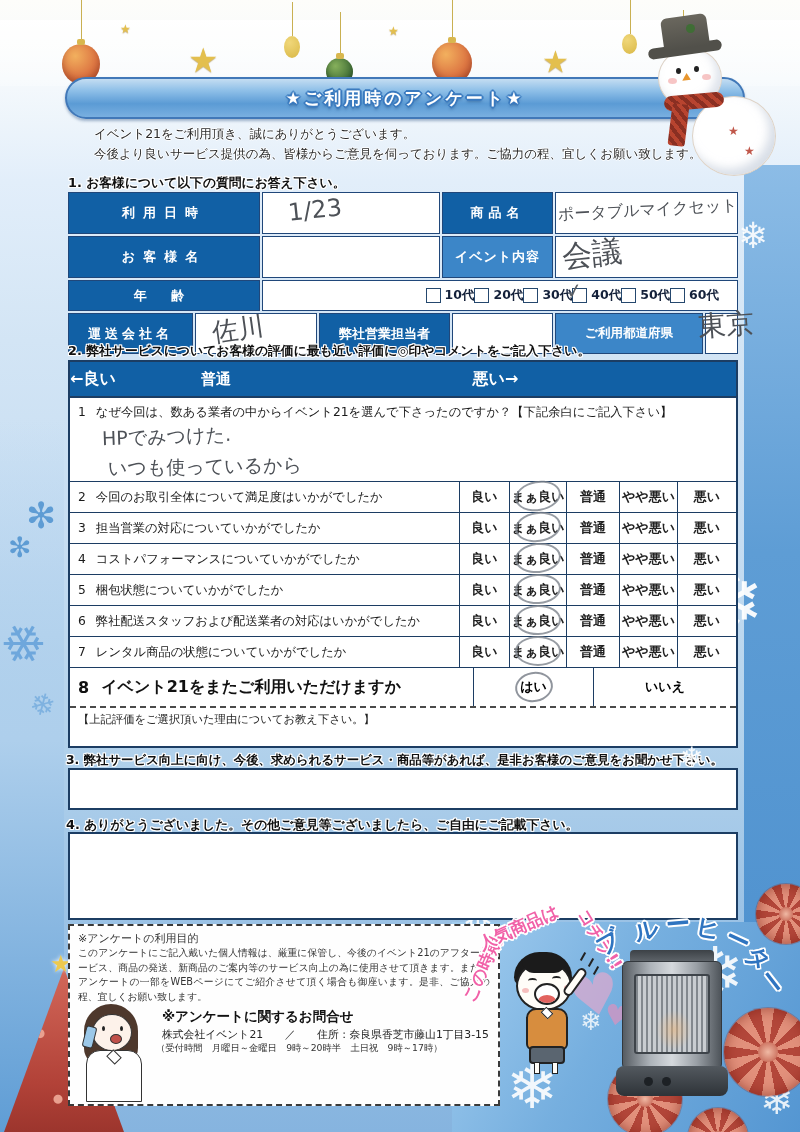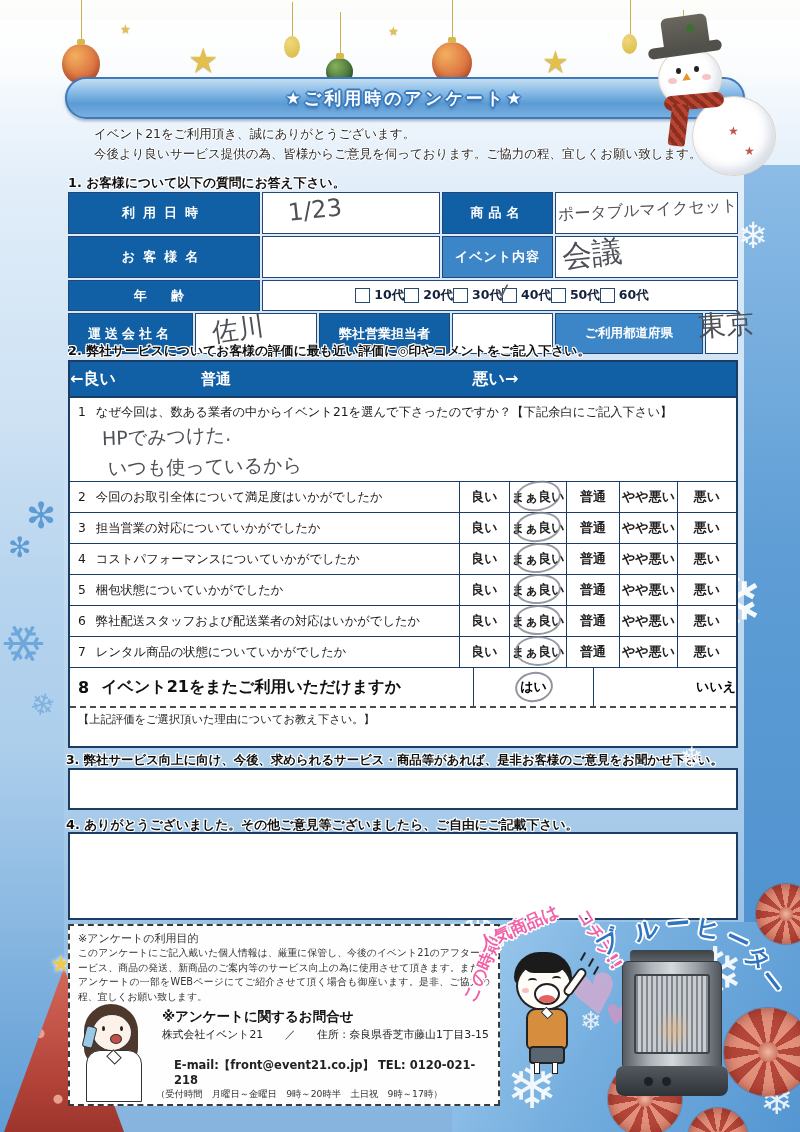--- a/index.html
+++ b/index.html
@@ -86,21 +86,21 @@
   .s2-row1 { position:relative; height:84px; border-bottom:1px solid #1c3d63; padding:6px 8px; }
   .s2-q1text { font-size:12.3px; color:#1a1a1a; }
   .s2-row { display:flex; height:31px; border-bottom:1px solid #1c3d63; align-items:stretch; }
   .s2-q { flex:1; display:flex; align-items:center; padding-left:8px; font-size:12.3px; color:#1a1a1a; gap:10px; }
   .s2-opt { position:relative; display:flex; align-items:center; justify-content:center; font-size:13px; font-weight:bold; color:#222; border-left:1px solid #1c3d63; }
   .o0{width:50px;} .o1{width:57px;} .o2{width:53px;} .o3{width:58px;} .o4{width:59px;justify-content:center;}
   .pencil-circle { position:absolute; left:50%; top:50%; width:46px; height:30px; margin:-16px 0 0 -23px; border:2px solid rgba(125,131,140,.8); border-radius:50%; transform:rotate(-7deg); }
   .s2-row8 { display:flex; height:38px; align-items:stretch; }
   .s2-q8 { flex:1; display:flex; align-items:center; padding-left:8px; font-size:16px; font-weight:bold; color:#111; gap:12px; }
   .s2-yes { position:relative; width:120px; border-left:1px solid #1c3d63; display:flex; align-items:center; justify-content:center; font-size:13px; font-weight:bold; }
-  .s2-no { width:143px; border-left:1px solid #1c3d63; display:flex; align-items:center; justify-content:flex-end; font-size:13px; font-weight:bold; }
+  .s2-no { width:143px; border-left:1px solid #1c3d63; display:flex; align-items:center; justify-content:center; font-size:13px; font-weight:bold; }
   .yes-circle { position:absolute; left:50%; top:50%; width:38px; height:30px; margin:-15px 0 0 -19px; border:2px solid rgba(125,131,140,.85); border-radius:50%; transform:rotate(-10deg); }
   .s2-reason { border-top:2px dashed #4a4a4a; height:40px; padding:4px 8px; font-size:11.3px; color:#222; }
 
   .wbox { position:absolute; z-index:4; background:#fff; border:2px solid #1c3d63; }
 
   
   .fbox { left:68px; top:924px; width:432px; height:182px; z-index:7; background:#fefefe; border:2px dashed #3a3a3a; padding:5px 8px; }
   .f-purpose-title { font-size:11px; color:#333; }
   .f-purpose-body { font-size:9.8px; line-height:1.5; color:#333; text-align:justify; }
   .f-contact-title { margin:3px 0 2px 84px; font-size:13.5px; font-weight:bold; color:#111; }
@@ -240,21 +240,21 @@
   <div class="t1cell t1-inp" style="left:555px;top:192px;width:183px;height:42px;"></div>
   <span class="hw" style="left:558px;top:200px;font-size:16px;transform:rotate(-3deg);">ポータブルマイクセット</span>
 
   <div class="t1cell t1-lbl" style="left:68px;top:236px;width:192px;height:42px;letter-spacing:8px;">お客様名</div>
   <div class="t1cell t1-inp" style="left:262px;top:236px;width:178px;height:42px;"></div>
   <div class="t1cell t1-lbl t1-lbl2" style="left:442px;top:236px;width:111px;height:42px;letter-spacing:1px;">イベント内容</div>
   <div class="t1cell t1-inp" style="left:555px;top:236px;width:183px;height:42px;"></div>
   <span class="hw" style="left:562px;top:234px;font-size:30px;transform:rotate(-6deg);">会議</span>
 
   <div class="t1cell t1-lbl" style="left:68px;top:280px;width:192px;height:31px;letter-spacing:10px;">年 齢</div>
-  <div class="t1cell t1-inp" style="left:262px;top:280px;width:476px;height:31px;display:flex;align-items:center;justify-content:center;padding:0 18px 0 22px;">
+  <div class="t1cell t1-inp" style="left:262px;top:280px;width:476px;height:31px;display:flex;align-items:center;justify-content:flex-end;padding:0 18px 0 22px;">
       <div class="age-opt">
         <span class="chk"></span>
         <span>10代</span>
       </div>
       <div class="age-opt">
         <span class="chk"></span>
         <span>20代</span>
       </div>
       <div class="age-opt">
         <span class="chk"></span>
@@ -458,21 +458,20 @@
   <div class="abs wbox" style="left:68px;top:768px;width:670px;height:42px;"></div>
 
   <div class="abs sec-h" style="left:66px;top:817px;">4. ありがとうございました。その他ご意見等ございましたら、ご自由にご記載下さい。</div>
   <div class="abs wbox" style="left:68px;top:832px;width:670px;height:88px;"></div>
 
   <div class="abs fbox">
     <div class="f-purpose-title">※アンケートの利用目的</div>
     <div class="f-purpose-body">このアンケートにご記入戴いた個人情報は、厳重に保管し、今後のイベント21のアフターサービス、商品の発送、新商品のご案内等のサービス向上の為に使用させて頂きます。また、アンケートの一部をWEBページにてご紹介させて頂く場合も御座います。是非、ご協力の程、宜しくお願い致します。</div>
     <div class="f-contact-title">※アンケートに関するお問合せ</div>
     <div class="f-company">株式会社イベント21　　／　　住所：奈良県香芝市藤山1丁目3-15</div>
-    <div class="f-email">E-mail:【front@event21.co.jp】 TEL: 0120-021-218</div>
     <div class="f-hours">（受付時間　月曜日～金曜日　9時～20時半　土日祝　9時～17時）</div>
     <div class="woman">
       <div class="w-hair"></div>
         <div class="w-face"></div>
       <div class="w-eye" style="left:26px;top:22px;"></div>
         <div class="w-eye" style="left:44px;top:22px;"></div>
       <div class="w-mouth"></div>
         <div class="w-phone"></div>
       <div class="w-body"></div>
         <div class="w-collar"></div>

